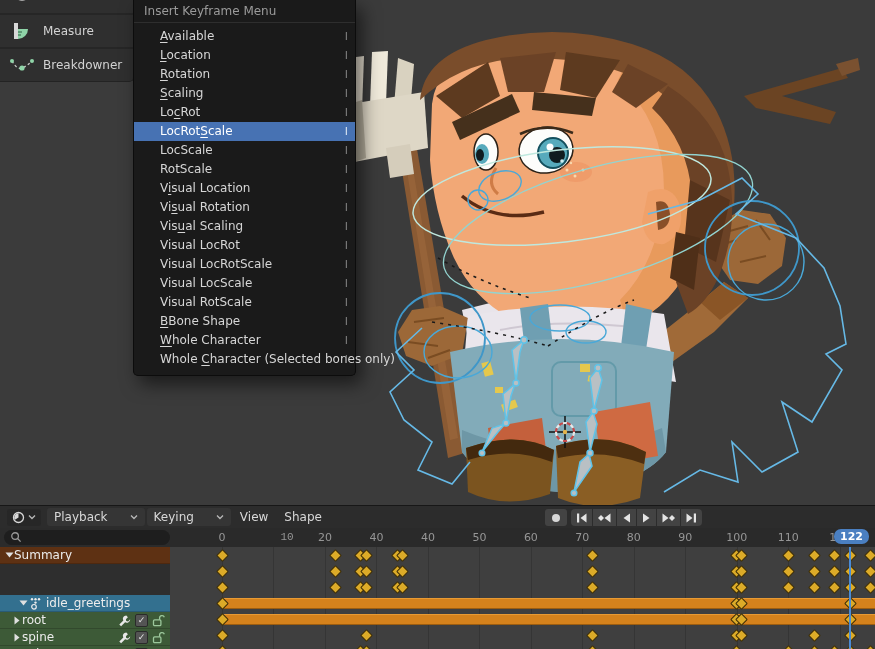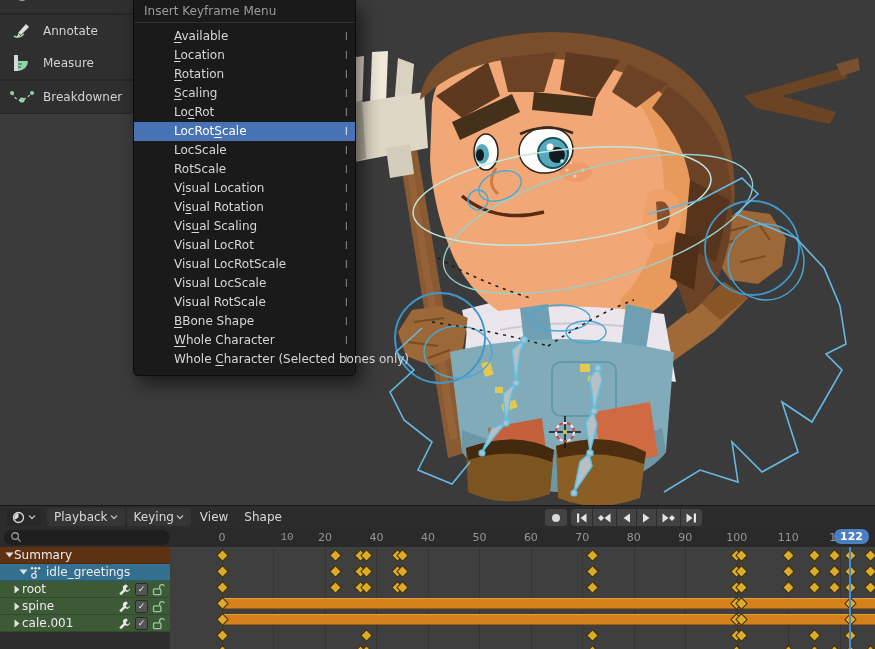--- a/index.html
+++ b/index.html
@@ -19,32 +19,32 @@
   .tool-row.partial{height:13px;overflow:hidden;}
   .tool-sep{height:2px;background:#262626;}
   .tool-ico{width:24px;height:24px;display:flex;align-items:center;justify-content:center;flex:0 0 24px;}
 
   
   #kf-menu{left:133px;top:0;width:221px;background:#1a1a1a;border:1px solid #0c0c0c;
            border-top:none;border-radius:0 0 5px 5px;box-shadow:6px 8px 18px rgba(0,0,0,.55);
            padding-bottom:6px;}
   #kf-menu .title{height:22px;line-height:22px;padding-left:10px;color:#9b9b9b;font-size:12px;}
   #kf-menu .msep{height:1px;background:#2e2e2e;margin:0 0 4px 0;}
-  .menu-item{position:relative;height:19px;line-height:19px;padding-left:40px;padding-right:8px;
+  .menu-item{position:relative;height:19px;line-height:19px;padding-left:26px;padding-right:8px;
              color:#d6d6d6;font-size:12px;white-space:nowrap;}
   .menu-item .short{position:absolute;right:7px;top:0;color:#7e7e7e;font-size:11px;}
   .menu-item.hl{background:#4772b3;color:#fff;}
   .menu-item.hl .short{color:#d7e2f2;}
   .menu-item .u{text-decoration:underline;text-underline-offset:2px;}
 
   
   #timeline{left:0;top:505px;width:875px;height:144px;background:#2c2c2c;border-top:1px solid #171717;}
   #tl-header{left:0;top:0;width:875px;height:22px;background:#2c2c2c;display:flex;align-items:center;}
   .tl-menu{color:#d8d8d8;font-size:12px;padding:2px 7px;border-radius:3px;display:flex;
-           align-items:center;gap:2px;}
+           align-items:center;gap:22px;}
   .tl-menu.boxed{background:#353535;}
   #editor-type-btn{margin-left:7px;margin-right:6px;background:#272727;border-radius:3px;
                    padding:2px 5px;display:flex;align-items:center;gap:3px;}
   #transport{position:absolute;left:545px;top:3px;display:flex;align-items:center;gap:4px;}
   .tp-btn{height:17px;background:#434343;display:flex;align-items:center;justify-content:center;
           padding:0 4px;border-radius:3px;}
   .tp-group{display:flex;gap:1px;border-radius:4px;overflow:hidden;}
   .tp-group .tp-btn{border-radius:0;}
 
   #tl-search-row{left:0;top:22px;width:170px;height:19px;background:#2b2b2b;border-bottom:1px solid #202020;}
@@ -227,32 +227,20 @@
         <span class="tool-ico" style="margin-top: -14px;">
           <span style="display: inline-flex;">
             <svg width="22" height="20" viewBox="0 0 22 20">
               <circle cx="11" cy="2" r="8" fill="none" stroke="#cfcfcf" stroke-width="1.5"></circle>
             </svg>
           </span>
         </span>
         <span></span>
       </div>
       <div class="tool-sep"></div>
-      <div class="tool-row">
-        <span class="tool-ico">
-          <span style="display: inline-flex;">
-            <svg width="22" height="22" viewBox="0 0 22 22">
-              <path d="M3,16 Q8,19 13,14" stroke="#8fd4a8" stroke-width="1.6" fill="none"></path>
-              <path d="M7,13 L15,4 L18,7 L10,15 Z" fill="#dedede"></path>
-              <path d="M6,17 L7.2,13.6 L9.4,15.8 Z" fill="#dedede"></path>
-            </svg>
-          </span>
-        </span>
-        <span>Annotate</span>
-      </div>
       <div class="tool-row">
         <span class="tool-ico">
           <span style="display: inline-flex;">
             <svg width="22" height="22" viewBox="0 0 22 22">
               <rect x="3" y="3" width="4" height="16" fill="#d8d8d8"></rect>
               <path d="M7,19 A10,10 0 0,0 17,9 L7,9 Z" fill="#8fd4a8"></path>
               <path d="M7,12 L11,12 M7,15 L10,15" stroke="#2e5e44" stroke-width="1"></path>
             </svg>
           </span>
         </span>
@@ -429,21 +417,21 @@
         <div class="ch-row" style="background: rgb(94, 49, 19); padding-left: 4px;">
           <span class="ch-tri">
             <span style="display: inline-flex;">
               <svg width="9" height="8" viewBox="0 0 9 8">
                 <path d="M0.5,1.5 L8.5,1.5 L4.5,6.5 Z" fill="#e0e0e0"></path>
               </svg>
             </span>
           </span>
           <span class="ch-label">Summary</span>
         </div>
-        <div class="ch-row" style="background: rgb(51, 112, 143); padding-left: 18px;">
+        <div class="ch-row" style="background: rgb(51, 112, 143); padding-left: 18px; margin-top: 31px;">
           <span class="ch-tri">
             <span style="display: inline-flex;">
               <svg width="9" height="8" viewBox="0 0 9 8">
                 <path d="M0.5,1.5 L8.5,1.5 L4.5,6.5 Z" fill="#e0e0e0"></path>
               </svg>
             </span>
           </span>
           <span class="ch-ico">
             <span style="display: inline-flex;">
               <svg width="14" height="13" viewBox="0 0 14 13">

